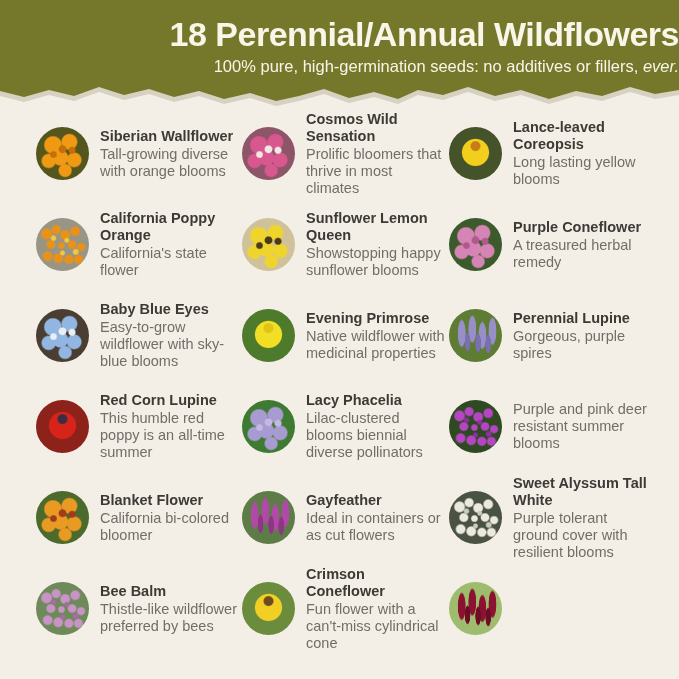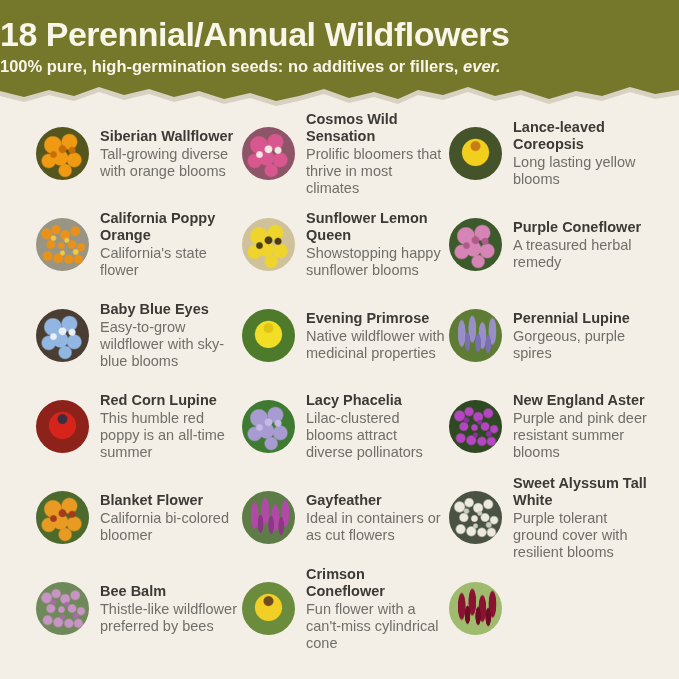--- a/index.html
+++ b/index.html
@@ -10,28 +10,28 @@
   }
   
   .tear-shadow{
     position:absolute;top:5px;left:0;width:679px;height:106px;
     background:#d7d1c2;z-index:1;
     clip-path:polygon(0 0,679px 0,679px 90px,655px 94px,630px 87px,602px 96px,576px 91px,549px 99px,521px 90px,495px 96px,468px 87px,443px 95px,418px 90px,398px 99px,374px 92px,349px 98px,324px 89px,299px 96px,276px 101px,250px 93px,224px 99px,199px 91px,174px 97px,149px 89px,124px 95px,99px 87px,74px 96px,49px 90px,24px 97px,0 91px);
   }
   .header{
     position:absolute;top:0;left:0;width:679px;height:106px;z-index:2;
     clip-path:polygon(0 0,679px 0,679px 90px,655px 94px,630px 87px,602px 96px,576px 91px,549px 99px,521px 90px,495px 96px,468px 87px,443px 95px,418px 90px,398px 99px,374px 92px,349px 98px,324px 89px,299px 96px,276px 101px,250px 93px,224px 99px,199px 91px,174px 97px,149px 89px,124px 95px,99px 87px,74px 96px,49px 90px,24px 97px,0 91px);
-    text-align:left;
+    text-align:right;
   }
   .header h1{
     margin:14px 0 2px 0;
     font-size:34px;line-height:40px;font-weight:bold;letter-spacing:-0.5px;
   }
   .header .sub{
-    font-size:16.5px;line-height:20px;font-weight:bold;
+    font-size:16.5px;line-height:20px;
   }
   .header .sub i{font-style:italic;}
   
   .grid{
     position:absolute;top:108px;left:36px;width:621px;z-index:3;
     display:grid;
     grid-template-columns:206px 207px 206px;
     grid-auto-rows:91px;
     align-items:center;
   }
@@ -137,28 +137,27 @@
     <div class="txt">
       <div class="t">Red Corn Lupine</div>
       <div class="d">This humble red poppy is an all-time summer</div>
     </div>
   </div>
 
   <div class="cell">
     <div class="photo" style="background-color: rgb(63, 122, 51); background-image: radial-gradient(circle at 50% 42%, rgb(195, 185, 227) 0px, rgb(195, 185, 227) 8%, transparent 11%), radial-gradient(circle at 33% 52%, rgb(195, 185, 227) 0px, rgb(195, 185, 227) 6%, transparent 9%), radial-gradient(circle at 68% 44%, rgb(195, 185, 227) 0px, rgb(195, 185, 227) 6%, transparent 9%), radial-gradient(circle at 32% 34%, rgb(167, 155, 210) 0px, rgb(167, 155, 210) 16%, transparent 19%), radial-gradient(circle at 63% 28%, rgb(167, 155, 210) 0px, rgb(167, 155, 210) 14%, transparent 17%), radial-gradient(circle at 46% 58%, rgb(167, 155, 210) 0px, rgb(167, 155, 210) 17%, transparent 20%), radial-gradient(circle at 72% 62%, rgb(167, 155, 210) 0px, rgb(167, 155, 210) 13%, transparent 16%), radial-gradient(circle at 24% 64%, rgb(167, 155, 210) 0px, rgb(167, 155, 210) 12%, transparent 15%), radial-gradient(circle at 55% 82%, rgb(167, 155, 210) 0px, rgb(167, 155, 210) 11%, transparent 14%);"></div>
     <div class="txt">
       <div class="t">Lacy Phacelia</div>
-      <div class="d">Lilac-clustered blooms attract diverse pollinators</div>
+      <div class="d">Lilac-clustered blooms biennial diverse pollinators</div>
     </div>
   </div>
 
   <div class="cell">
     <div class="photo" style="background-color: rgb(47, 74, 34); background-image: radial-gradient(circle at 33% 38%, rgb(142, 47, 163) 0px, rgb(142, 47, 163) 4%, transparent 7%), radial-gradient(circle at 58% 42%, rgb(142, 47, 163) 0px, rgb(142, 47, 163) 4%, transparent 7%), radial-gradient(circle at 50% 66%, rgb(142, 47, 163) 0px, rgb(142, 47, 163) 4%, transparent 7%), radial-gradient(circle at 75% 64%, rgb(142, 47, 163) 0px, rgb(142, 47, 163) 4%, transparent 7%), radial-gradient(circle at 20% 30%, rgb(181, 69, 194) 0px, rgb(181, 69, 194) 8%, transparent 11%), radial-gradient(circle at 38% 22%, rgb(181, 69, 194) 0px, rgb(181, 69, 194) 7%, transparent 10%), radial-gradient(circle at 55% 32%, rgb(181, 69, 194) 0px, rgb(181, 69, 194) 9%, transparent 12%), radial-gradient(circle at 74% 25%, rgb(181, 69, 194) 0px, rgb(181, 69, 194) 7%, transparent 10%), radial-gradient(circle at 28% 50%, rgb(181, 69, 194) 0px, rgb(181, 69, 194) 8%, transparent 11%), radial-gradient(circle at 48% 52%, rgb(181, 69, 194) 0px, rgb(181, 69, 194) 7%, transparent 10%), radial-gradient(circle at 68% 50%, rgb(181, 69, 194) 0px, rgb(181, 69, 194) 8%, transparent 11%), radial-gradient(circle at 85% 55%, rgb(181, 69, 194) 0px, rgb(181, 69, 194) 6%, transparent 9%), radial-gradient(circle at 22% 72%, rgb(181, 69, 194) 0px, rgb(181, 69, 194) 7%, transparent 10%), radial-gradient(circle at 42% 76%, rgb(181, 69, 194) 0px, rgb(181, 69, 194) 8%, transparent 11%), radial-gradient(circle at 62% 78%, rgb(181, 69, 194) 0px, rgb(181, 69, 194) 7%, transparent 10%), radial-gradient(circle at 80% 78%, rgb(181, 69, 194) 0px, rgb(181, 69, 194) 6%, transparent 9%);"></div>
     <div class="txt">
-      <div class="t">New England Aster</div>
       <div class="d">Purple and pink deer resistant summer blooms</div>
     </div>
   </div>
 
   <div class="cell">
     <div class="photo" style="background-color: rgb(76, 106, 44); background-image: radial-gradient(circle at 50% 42%, rgb(165, 57, 28) 0px, rgb(165, 57, 28) 8%, transparent 11%), radial-gradient(circle at 33% 52%, rgb(165, 57, 28) 0px, rgb(165, 57, 28) 6%, transparent 9%), radial-gradient(circle at 68% 44%, rgb(165, 57, 28) 0px, rgb(165, 57, 28) 6%, transparent 9%), radial-gradient(circle at 32% 34%, rgb(233, 154, 34) 0px, rgb(233, 154, 34) 16%, transparent 19%), radial-gradient(circle at 63% 28%, rgb(233, 154, 34) 0px, rgb(233, 154, 34) 14%, transparent 17%), radial-gradient(circle at 46% 58%, rgb(233, 154, 34) 0px, rgb(233, 154, 34) 17%, transparent 20%), radial-gradient(circle at 72% 62%, rgb(233, 154, 34) 0px, rgb(233, 154, 34) 13%, transparent 16%), radial-gradient(circle at 24% 64%, rgb(233, 154, 34) 0px, rgb(233, 154, 34) 12%, transparent 15%), radial-gradient(circle at 55% 82%, rgb(233, 154, 34) 0px, rgb(233, 154, 34) 11%, transparent 14%);"></div>
     <div class="txt">
       <div class="t">Blanket Flower</div>
       <div class="d">California bi-colored bloomer</div>
     </div>

